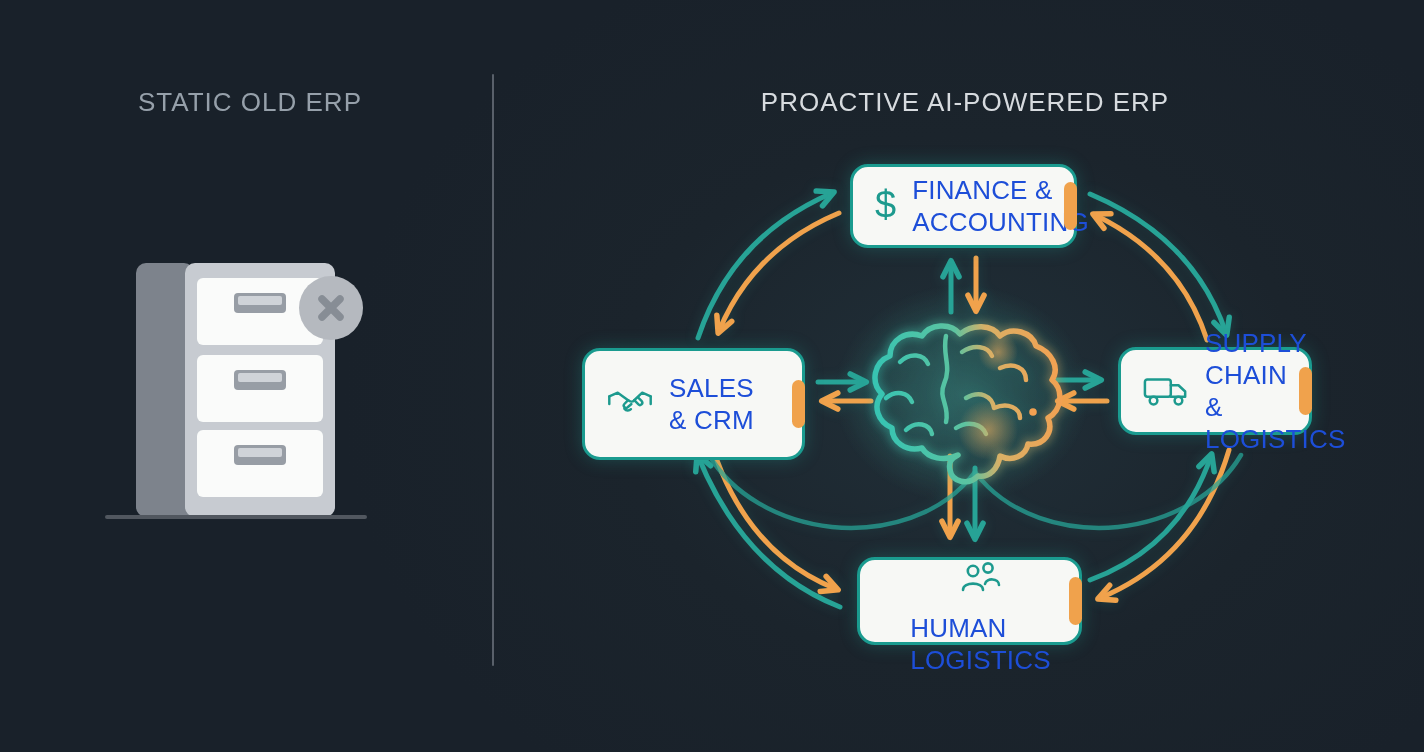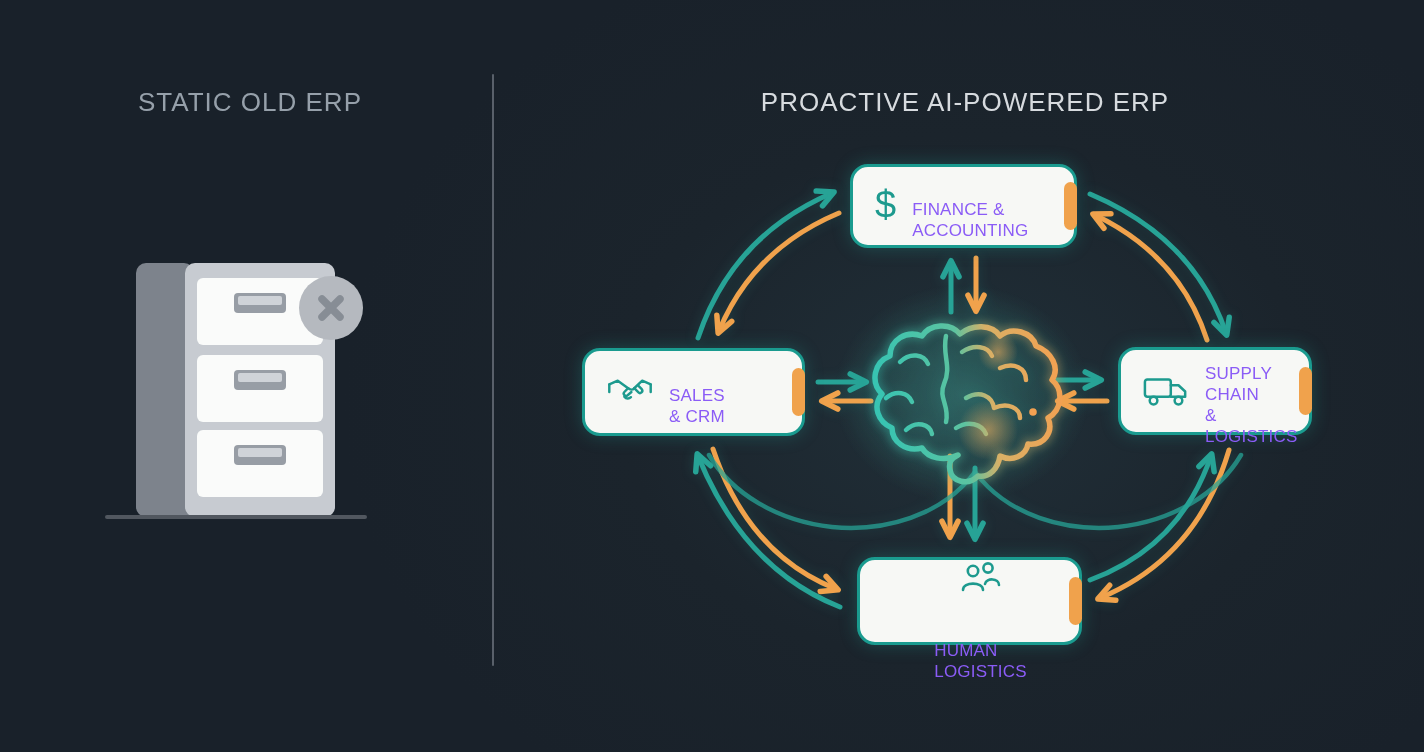--- a/index.html
+++ b/index.html
@@ -28,24 +28,24 @@
   
   .scene{position:absolute;left:0;top:0;filter:drop-shadow(0 0 6px rgba(40,175,158,0.22));}
 
   
   .module{
     position:absolute;background:#f7f8f5;border:3.5px solid #1a9b8f;border-radius:18px;
     display:flex;align-items:center;gap:16px;padding-left:22px;box-sizing:border-box;
     box-shadow:0 0 18px rgba(35,170,155,0.30);
   }
   .m-finance{left:850px;top:164px;width:227px;height:84px;}
-  .m-sales{left:582px;top:348px;width:223px;height:88px;}
+  .m-sales{left:582px;top:348px;width:223px;height:112px;}
   .m-supply{left:1118px;top:347px;width:194px;height:88px;}
   .m-hr{left:857px;top:557px;width:225px;height:88px;flex-direction:column;}
-  .module .label{font-size:17px;font-weight:500;color:#8b5cf6;line-height:1.24;letter-spacing:.2px;margin-top:28px;}
+  .module .label{font-size:26px;font-weight:500;color:#1d4ed8;line-height:1.24;letter-spacing:.2px;}
   .module .label span{display:block;}
   .tab{position:absolute;right:-3px;top:50%;transform:translateY(-50%);width:13px;height:48px;background:#f0a24c;border-radius:7px;}
   .dollar{font-size:38px;color:#1d9a8e;font-weight:500;line-height:1;margin-top:-2px;}
   .mod-icon{flex:0 0 auto;}
 </style>
 </head>
 <body>
 
 <div class="stage">
 

